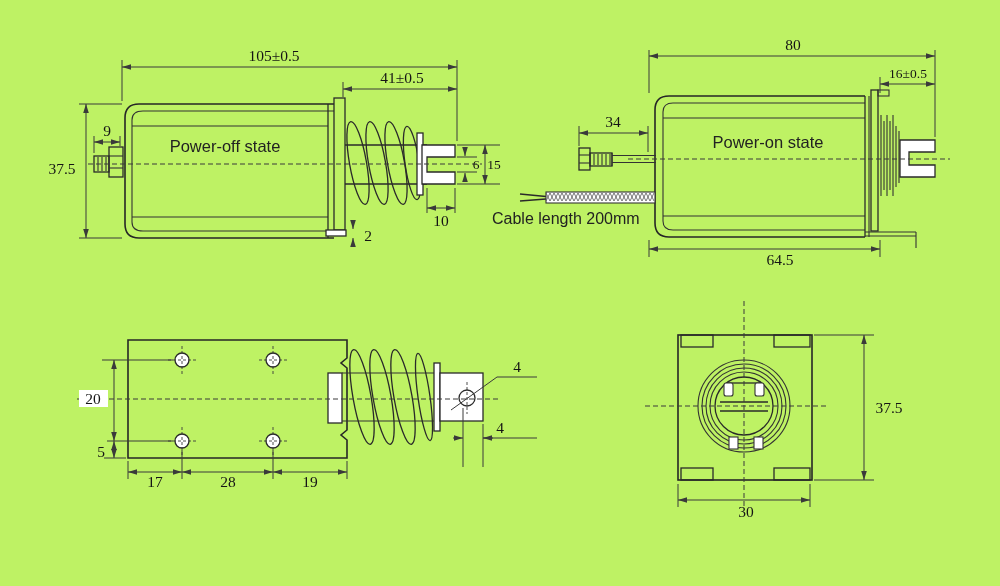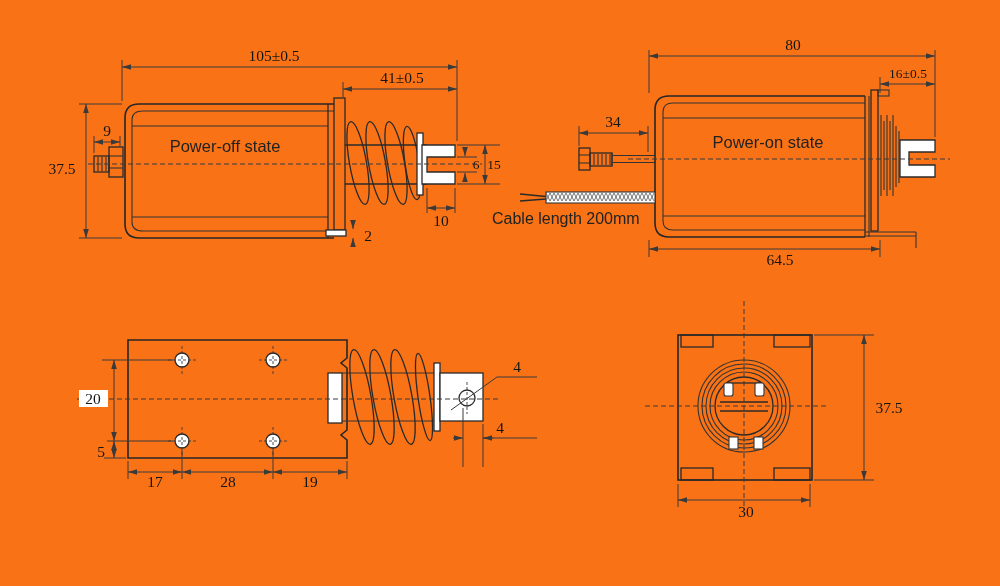--- a/index.html
+++ b/index.html
@@ -1,16 +1,16 @@
 <!DOCTYPE html>
 <html><head>
 <meta charset="utf-8">
 <style>
   html,body{margin:0;padding:0;background:#ffffff;}
-  .canvas{width:1000px;height:586px;background:#f97316;position:relative;overflow:hidden;}
+  .canvas{width:1000px;height:586px;background:#bef264;position:relative;overflow:hidden;}
   svg{display:block;}
   
   .ol{stroke:#262626;stroke-width:1.6;fill:none;}           
   .il{stroke:#333333;stroke-width:1.1;fill:none;}           
   .ml{stroke:#2a2a2a;stroke-width:1.3;fill:none;}           
   .wf{fill:#ffffff;}                                        
   .dl{stroke:#3a3a3a;stroke-width:1;fill:none;}             
   .cl{stroke:#3a3a3a;stroke-width:1;stroke-dasharray:5 3;fill:none;}  
   .ch{stroke:#3a3a3a;stroke-width:.9;stroke-dasharray:3 2;fill:none;} 
   .zz{stroke:#555;stroke-width:.8;fill:none;}               

